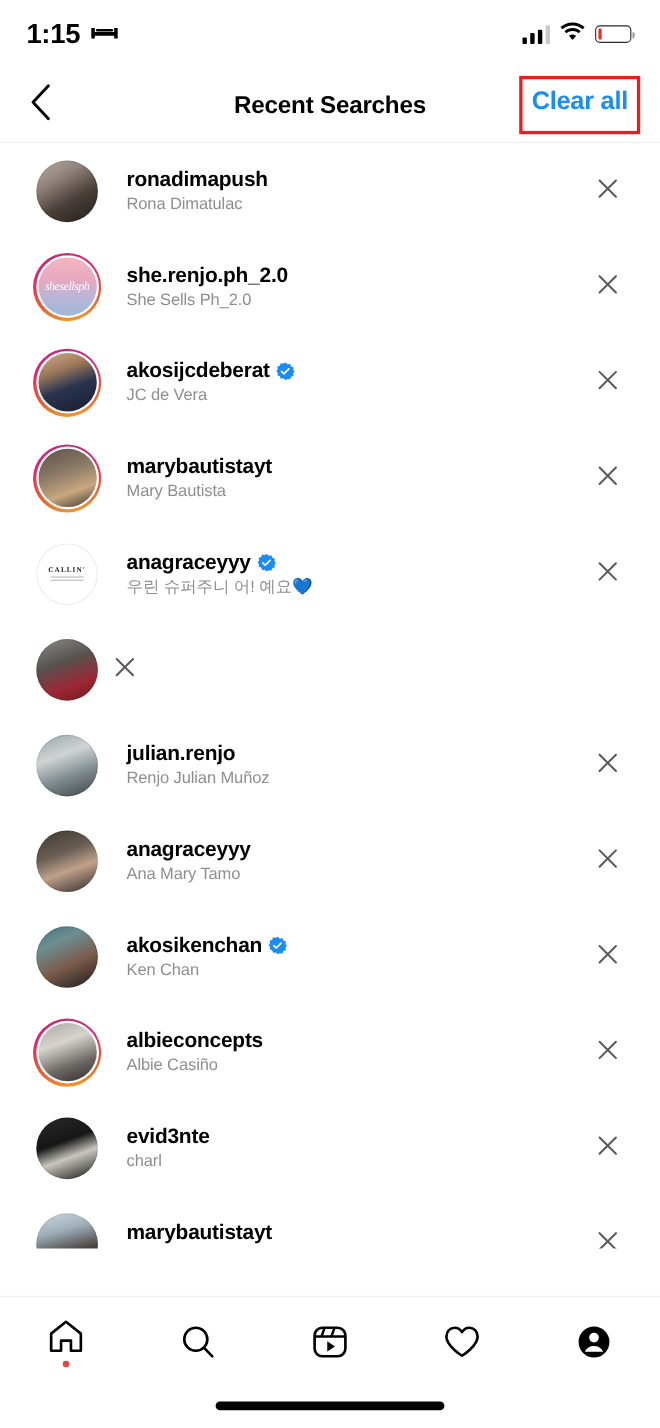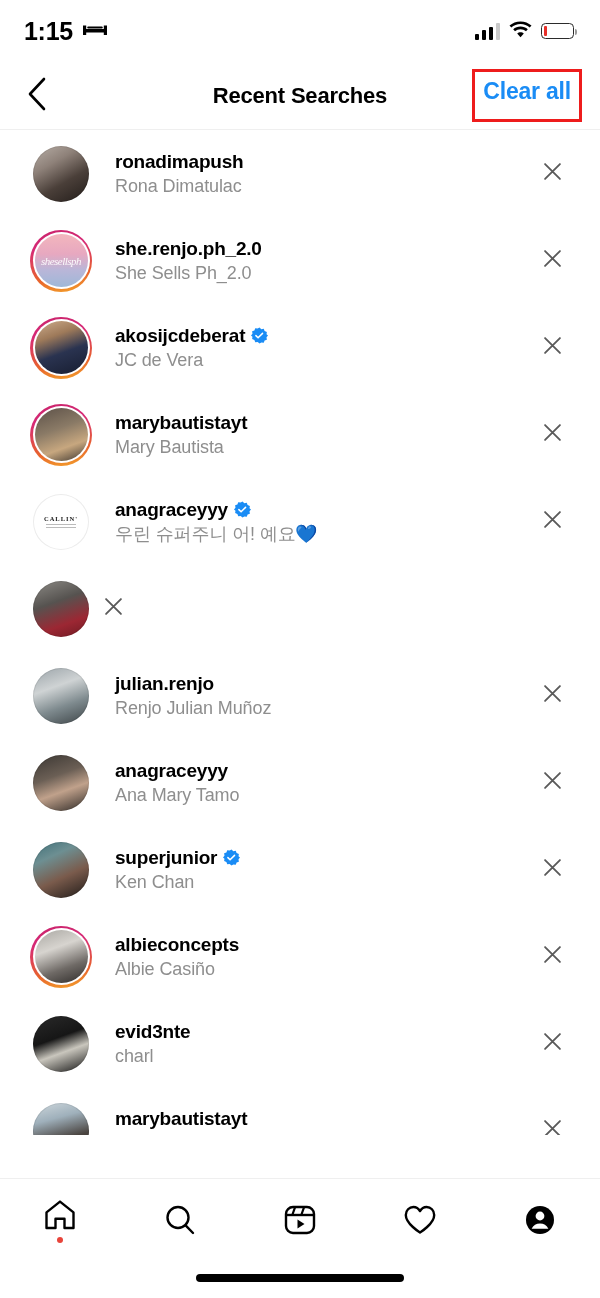--- a/index.html
+++ b/index.html
@@ -90,21 +90,21 @@
   .callin-logo em { display:block; width:30px; height:1px; background:#bbb; }
   .sh-script {
     position:absolute; inset:0; display:flex; align-items:center; justify-content:center;
     font-family:"Liberation Serif",serif; font-style:italic; font-size:11px;
     color:#fff; opacity:.92; letter-spacing:-0.5px;
   }
 
   .names { margin-left:24px; flex:1 1 auto; min-width:0; }
   .uname-line { display:flex; align-items:center; gap:6px; }
   .uname { font-size:19px; font-weight:700; letter-spacing:-0.2px; line-height:1.32; }
-  .fullname { font-size:18px; color:#8e8e8e; line-height:1.36; letter-spacing:-0.1px; }
+  .fullname { font-size:15px; color:#8e8e8e; line-height:1.36; letter-spacing:-0.1px; }
 
   .verified { width:17px; height:17px; flex:0 0 17px; display:block; }
 
   .close-btn {
     width:44px; height:44px; flex:0 0 44px;
     display:flex; align-items:center; justify-content:center;
     margin-right:4px;
   }
   .close-btn svg { width:21px; height:21px; }
 
@@ -324,21 +324,21 @@
             <path d="M3.5 3.5l17 17M20.5 3.5l-17 17" stroke="#5a5a5a" stroke-width="2.1" stroke-linecap="round"></path>
           </svg></span>
       </div>
     </div>
     <div class="row">
       <div class="avatar-wrap">
         <div class="avatar plain av-ken border"></div>
       </div>
       <div class="names">
         <div class="uname-line">
-          <span class="uname">superjunior</span>
+          <span class="uname">akosikenchan</span>
           <span>
             <svg class="verified" viewBox="0 0 24 24" aria-hidden="true">
               <path fill="#1a8cf5" d="M12 .8l2.6 2.3 3.4-.5 1.2 3.2 3.2 1.2-.5 3.4L24 12l-2.1 2.6.5 3.4-3.2 1.2-1.2 3.2-3.4-.5L12 23.2 9.4 21l-3.4.5-1.2-3.2L1.6 17l.5-3.4L0 12l2.1-2.6-.5-3.4L4.8 4.8 6 1.6l3.4.5z"></path>
               <path d="M6.9 12.2l3.1 3.1 6.3-6.3" fill="none" stroke="#fff" stroke-width="2.1" stroke-linecap="round" stroke-linejoin="round"></path>
             </svg>
           </span>
         </div>
         <div class="fullname">Ken Chan</div>
       </div>
       <div class="close-btn">

